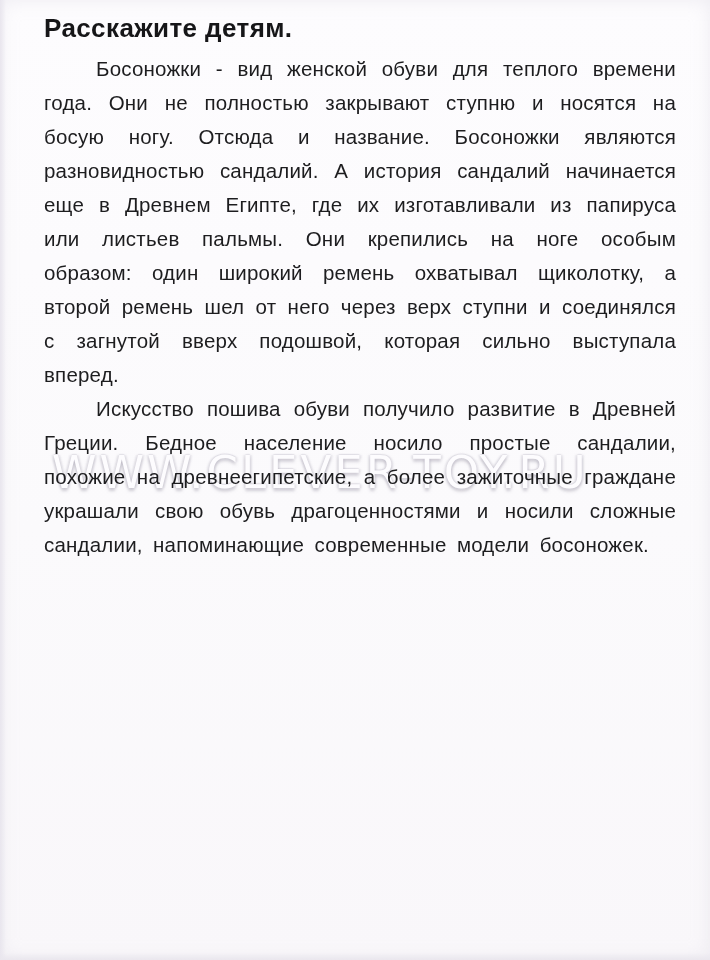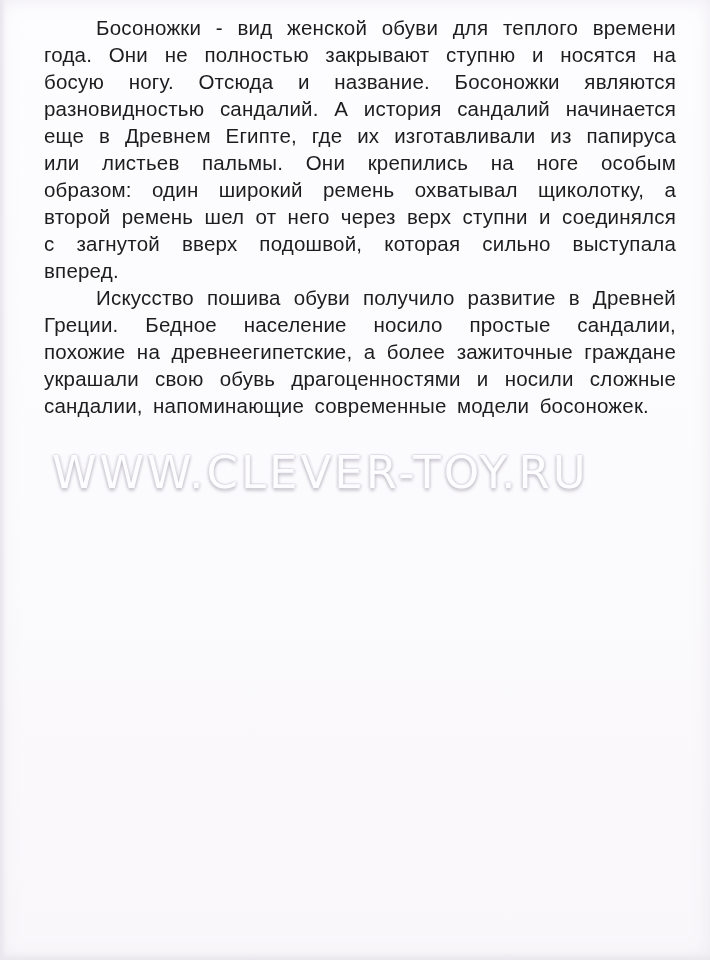--- a/index.html
+++ b/index.html
@@ -40,21 +40,21 @@
     margin: 0 0 8px 0;
     font-size: 26px;
     font-weight: bold;
     letter-spacing: 0.4px;
     line-height: 1.15;
     color: #161618;
   }
   .body-text p {
     margin: 0;
     font-size: 20.5px;
-    line-height: 27px;
+    line-height: 34px;
     letter-spacing: 0.2px;
     word-spacing: 4.5px;
     text-align: justify;
     text-indent: 52px;
     color: #1d1d1f;
   }
   .watermark {
     position: absolute;
     z-index: 1;
     left: 52px;
@@ -78,19 +78,20 @@
 </head>
 <body>
 
 <div class="scan-page">
   <div class="edge-left"></div>
   <div class="edge-bottom"></div>
 
   <div class="watermark">WWW.CLEVER-TOY.RU</div>
 
   <div class="content">
+    <h1 class="page-title">Расскажите детям.</h1>
 
     <div class="body-text">
       <p>Босоножки - вид женской обуви для теплого времени года. Они не полностью закрывают ступню и носятся на босую ногу. Отсюда и название. Босоножки являются разновидностью сандалий. А история сандалий начинается еще в Древнем Египте, где их изготавливали из папируса или листьев пальмы. Они крепились на ноге особым образом: один широкий ремень охватывал щиколотку, а второй ремень шел от него через верх ступни и соединялся с загнутой вверх подошвой, которая сильно выступала вперед.</p>
       <p>Искусство пошива обуви получило развитие в Древней Греции. Бедное население носило простые сандалии, похожие на древнеегипетские, а более зажиточные граждане украшали свою обувь драгоценностями и носили сложные сандалии, напоминающие современные модели босоножек.</p>
     </div>
   </div>
 </div>
 
 </body></html>

